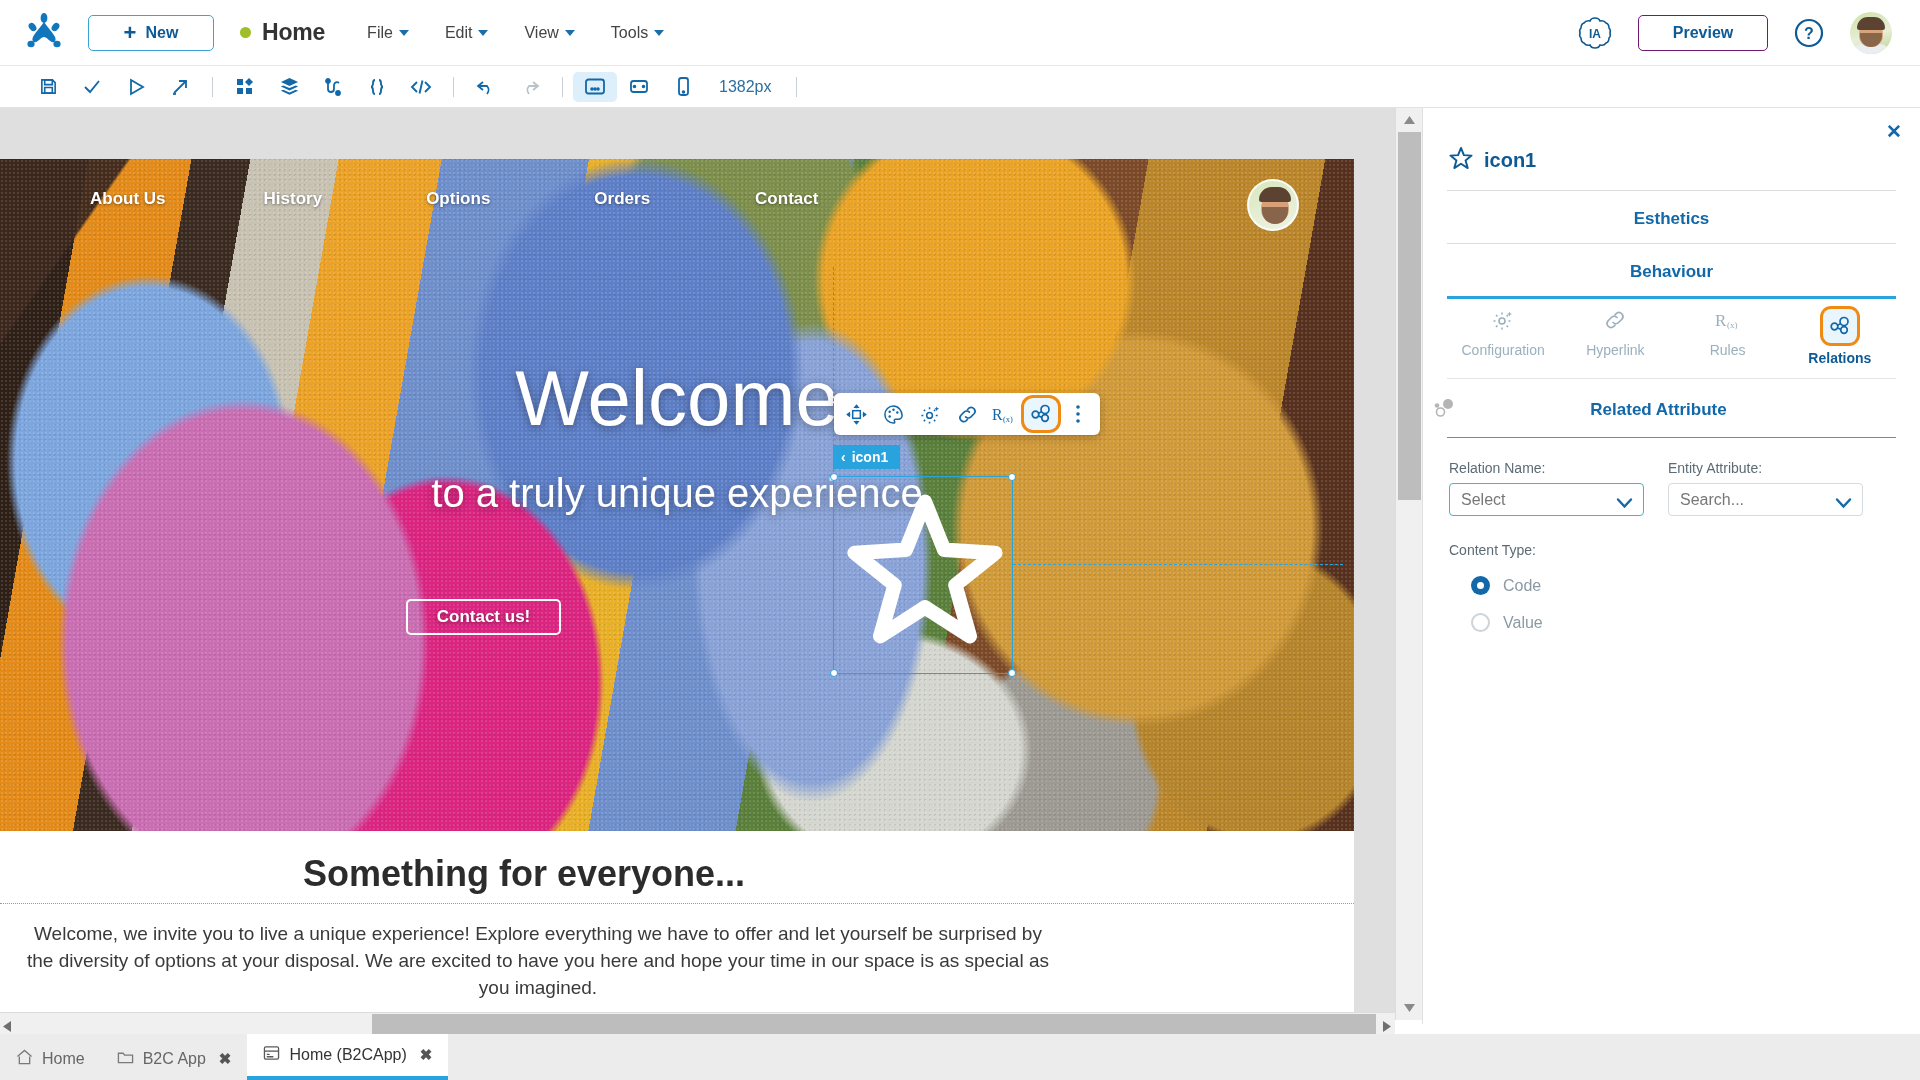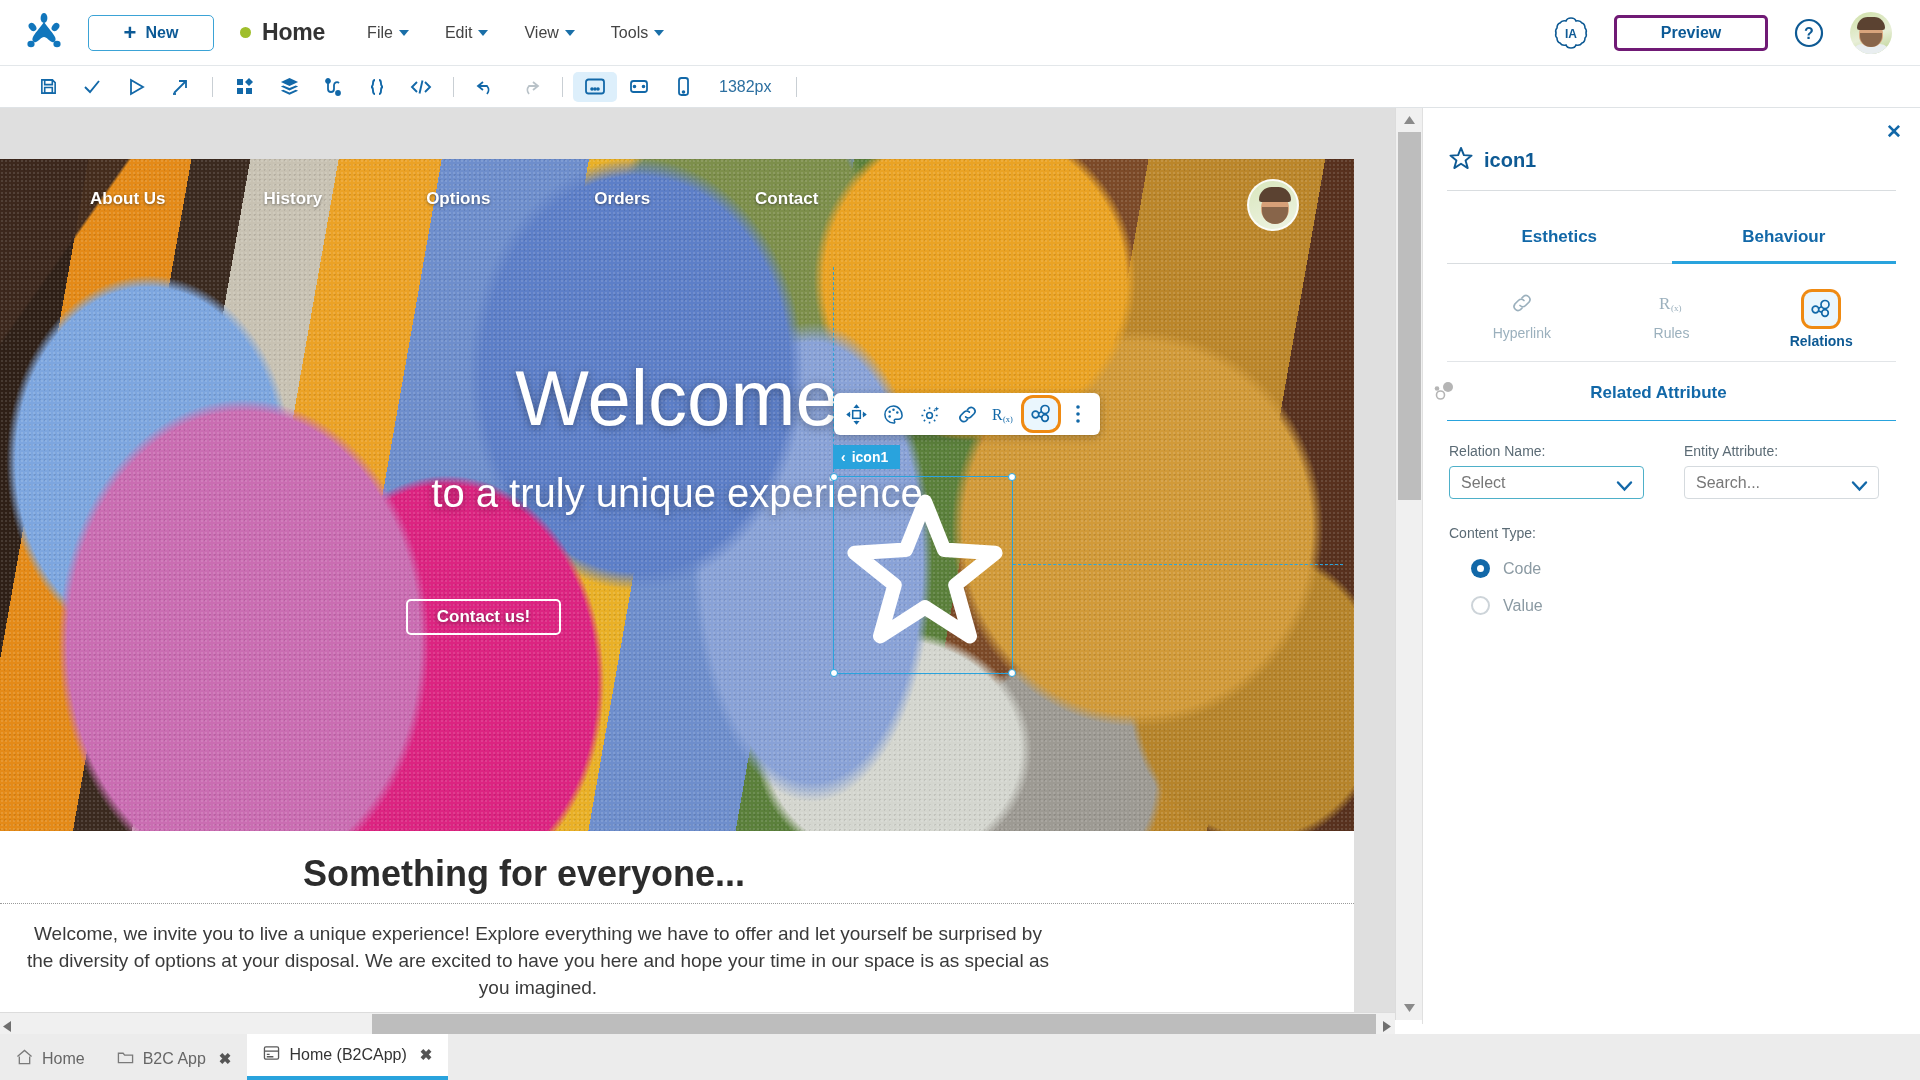--- a/index.html
+++ b/index.html
@@ -24,21 +24,21 @@
   }
   .new-btn .plus { font-size: 22px; font-weight: bold; line-height: 1; color:#0c5a96; }
   .status-dot { width: 11px; height: 11px; border-radius: 50%; background: #9fbe2b; margin-left: 26px; }
   .page-title { font-size: 23px; font-weight: bold; color: #333; margin-left: 11px; letter-spacing: -0.2px;}
   .menus { display: flex; align-items: center; margin-left: 42px; gap: 36px; }
   .menu-item { font-size: 16px; color: #444; cursor: pointer; display: flex; align-items: center; gap: 6px; }
   .caret { display:inline-block; width:0;height:0;border-left:5px solid transparent;border-right:5px solid transparent;border-top:6px solid #1a6fa8; }
   .topbar-right { margin-left: auto; display: flex; align-items: center; gap: 26px; padding-right: 28px; }
   .ia-badge { width: 34px; height: 34px; }
   .preview-btn {
-    width: 154px; height: 36px; border: 3px solid #701a75; border-radius: 5px;
+    width: 130px; height: 36px; border: 1px solid #701a75; border-radius: 5px;
     color: #0c5a96; font-size: 16px; font-weight: bold; background: #fff; cursor: pointer;
     display:flex;align-items:center;justify-content:center;
   }
   .help-icon { width: 30px; height: 30px; cursor:pointer; }
   .avatar-top {
     width: 42px; height: 42px; border-radius: 50%; overflow:hidden;
     background: linear-gradient(160deg,#cfe0a8 0%, #e8efd8 55%, #b9cf8d 100%);
     position: relative;
   }
   .avatar-top .face { position:absolute; left:9px; top:9px; width:24px;height:26px;border-radius:50% 50% 45% 45%; background:#d9a47c; }
@@ -137,33 +137,33 @@
   .vsb .ar { position:absolute; left:0; width:27px; height:20px; display:flex;align-items:center;justify-content:center; }
   .hsb { position:absolute; left:0; top:1012px; width:1395px; height:22px; background:#f0f0f0; border-top:1px solid #dcdcdc;}
   .hsb .thumb { position:absolute; left:372px; top:1px; width:1004px; height:20px; background:#bdbdbd; }
 
   
   .rpanel { position:absolute; left:1422px; top:108px; width:498px; height:916px; background:#fff; border-left:1px solid #e0e0e0; }
   .rp-close { position:absolute; right:18px; top:14px; font-size:19px; color:#1268a8; cursor:pointer; font-weight:bold; line-height:1;}
   .rp-head { display:flex; align-items:center; gap:11px; padding:38px 0 0 26px; }
   .rp-title { font-size:20px; font-weight:bold; color:#0e5a94; }
   .rp-hr { margin:16px 24px 0 24px; border-top:1px solid #d9dde0; }
-  .rp-tabs { display:flex; margin:18px 24px; }
+  .rp-tabs { display:flex; margin:0 24px;flex-direction:column; }
   .rp-tab { flex:1; text-align:center; padding:18px 0 14px; font-size:17px; font-weight:bold; color:#1268a8; cursor:pointer; border-bottom:1px solid #d9dde0;}
   .rp-tab.active { border-bottom:3px solid #29a3dd; }
   .rp-subtabs { display:flex; margin:0 24px; border-bottom:1px solid #e2e5e8; }
   .rp-sub { flex:1; text-align:center; padding:10px 0 12px; cursor:pointer; }
   .rp-sub .lbl { font-size:14px; color:#9bb0bd; margin-top:7px; }
   .rp-sub.active .lbl { color:#0e5a94; font-weight:bold; }
   .sub-ico-sel { display:inline-flex;align-items:center;justify-content:center;width:34px;height:34px;
                  background:#eaf6fd; border-radius:8px; box-shadow:0 0 0 3px #ef8a12; }
   .rel-attr-row { display:flex; align-items:center; padding:18px 24px 0 10px; }
   .rel-attr-title { flex:1; text-align:center; font-size:17px; font-weight:bold; color:#1268a8; margin-right:36px;}
   .rp-hr2 { margin:14px 24px 0 24px; border-top:1px solid #29a3dd; }
-  .fields { display:flex; gap:40px; padding:22px 24px 0 26px; }
+  .fields { display:flex; gap:24px; padding:22px 24px 0 26px; }
   .fld { width:195px; }
   .fld label { display:block; font-size:14px; color:#5b6b75; margin-bottom:7px; }
   .sel-ctl { position:relative; height:33px; border-radius:4px; background:#fff;
              display:flex; align-items:center; padding:0 34px 0 11px; font-size:16px; color:#777; cursor:pointer;}
   .sel-ctl.focus { border:1px solid #4eb0c9; }
   .sel-ctl.plain { border:1px solid #d5dade; }
   .sel-ctl .chev { position:absolute; right:10px; top:11px; }
   .ctype { padding:26px 24px 0 26px; }
   .ctype .clabel { font-size:14px; color:#5b6b75; }
   .radio-row { display:flex; align-items:center; gap:13px; margin:18px 0 0 22px; cursor:pointer;}
@@ -504,20 +504,30 @@
     <div class="rp-hr"></div>
 
     <div class="rp-tabs">
       <div class="rp-tab">Esthetics</div>
       <div class="rp-tab active">Behaviour</div>
     </div>
 
     <div class="rp-subtabs">
       <div class="rp-sub">
         <span>
+          <svg width="22" height="22" viewBox="0 0 22 22" fill="none" stroke="#9bb0bd" stroke-width="1.6">
+            <circle cx="10" cy="12" r="3"></circle>
+            <path d="M10 5.5v-2M10 20.5v-2M3.5 12h-2M18.5 12h-2M5.4 7.4L4 6M16 18l-1.4-1.4M5.4 16.6L4 18M16 6l-1.4 1.4"></path>
+            <path d="M17.5 2.5l.7 1.8 1.8.7-1.8.7-.7 1.8-.7-1.8-1.8-.7 1.8-.7z" fill="#9bb0bd" stroke="none"></path>
+            </svg>
+        </span>
+        <div class="lbl">Configuration</div>
+      </div>
+      <div class="rp-sub">
+        <span>
           <svg width="22" height="22" viewBox="0 0 22 22" fill="none" stroke="#9bb0bd" stroke-width="1.7" stroke-linecap="round">
             <path d="M9 13.5a4 4 0 0 0 5.6 0l3.5-3.5a4 4 0 0 0-5.6-5.6l-1.6 1.6"></path>
             <path d="M13 8.5a4 4 0 0 0-5.6 0L3.9 12a4 4 0 0 0 5.6 5.6l1.6-1.6"></path>
             </svg>
         </span>
         <div class="lbl">Hyperlink</div>
       </div>
       <div class="rp-sub">
         <span>
           <svg width="28" height="22" viewBox="0 0 28 22">

